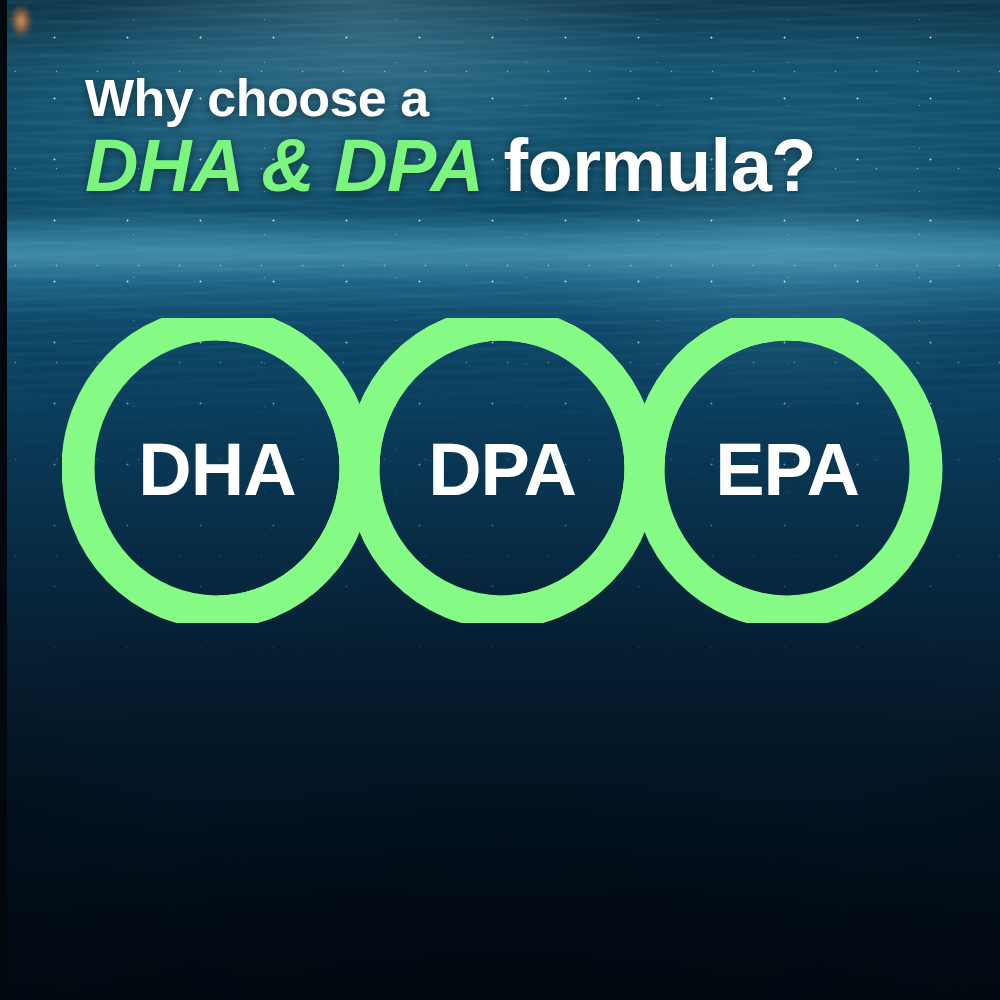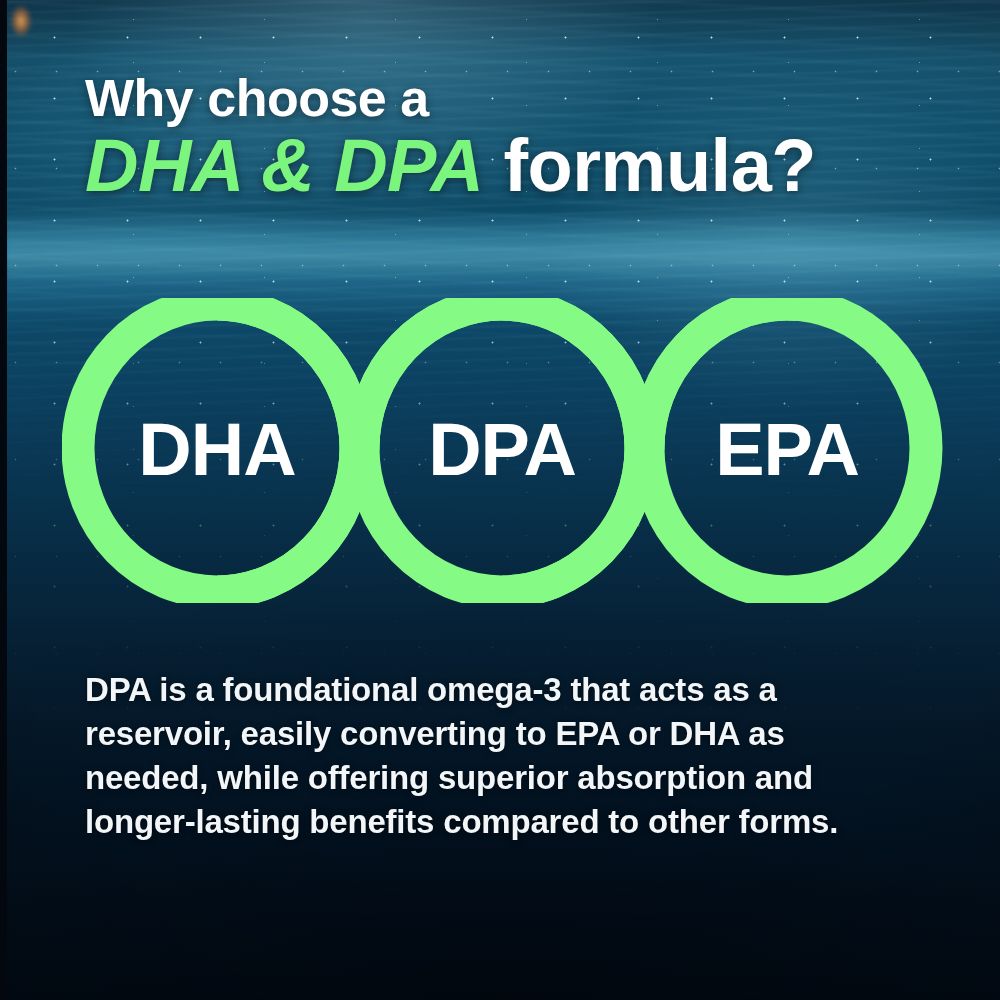--- a/index.html
+++ b/index.html
@@ -140,21 +140,21 @@
     font-size:74px; font-weight:700;
     margin-top:6px;
     white-space:nowrap;
   }
   .hl-green { color:#7cf57e;font-style:italic; }
   .hl-white { color:#ffffff; }
 
   
   .logo {
     position:absolute;
-    left:55px; top:298px;
+    left:55px; top:318px;
     width:890px; height:305px;
   }
   .logo svg { display:block; width:100%; height:100%; }
 
   .ring-label {
     font-family:"Liberation Sans", sans-serif;
     font-weight:700;
     font-size:74px;
     fill:#ffffff;
     letter-spacing:-1px;
@@ -231,15 +231,14 @@
       <g clip-path="url(#clipR3TopLeft)">
         <ellipse cx="725" cy="150" rx="139" ry="144" fill="none" stroke="#85fb85" stroke-width="33"></ellipse>
       </g>
 
       <text class="ring-label" x="155" y="177" text-anchor="middle">DHA</text>
       <text class="ring-label" x="440" y="177" text-anchor="middle">DPA</text>
       <text class="ring-label" x="725" y="177" text-anchor="middle">EPA</text>
     </svg>
   </div>
 
-  <p class="body-copy">DPA is a foundational omega-3 that acts as a reservoir, easily converting to EPA or DHA as needed, while offering superior absorption and longer-lasting benefits compared to other forms.</p>
 
 </div>
 
 </body></html>

